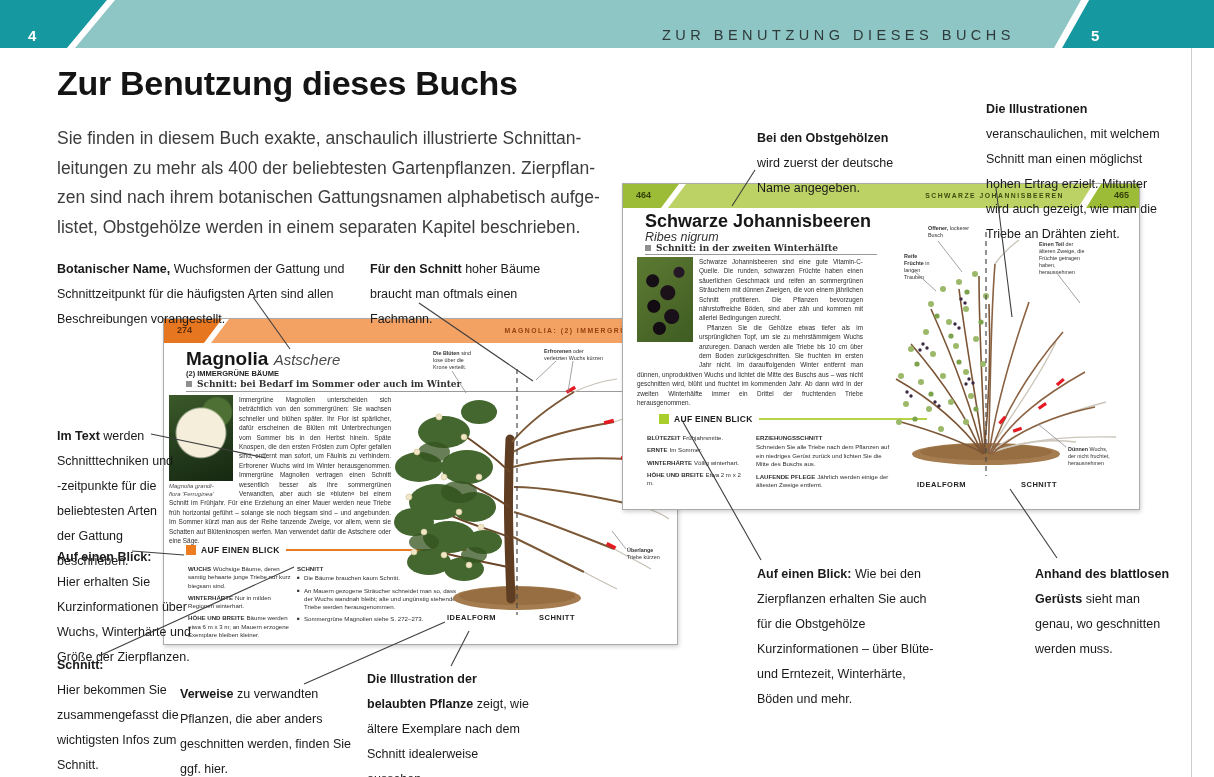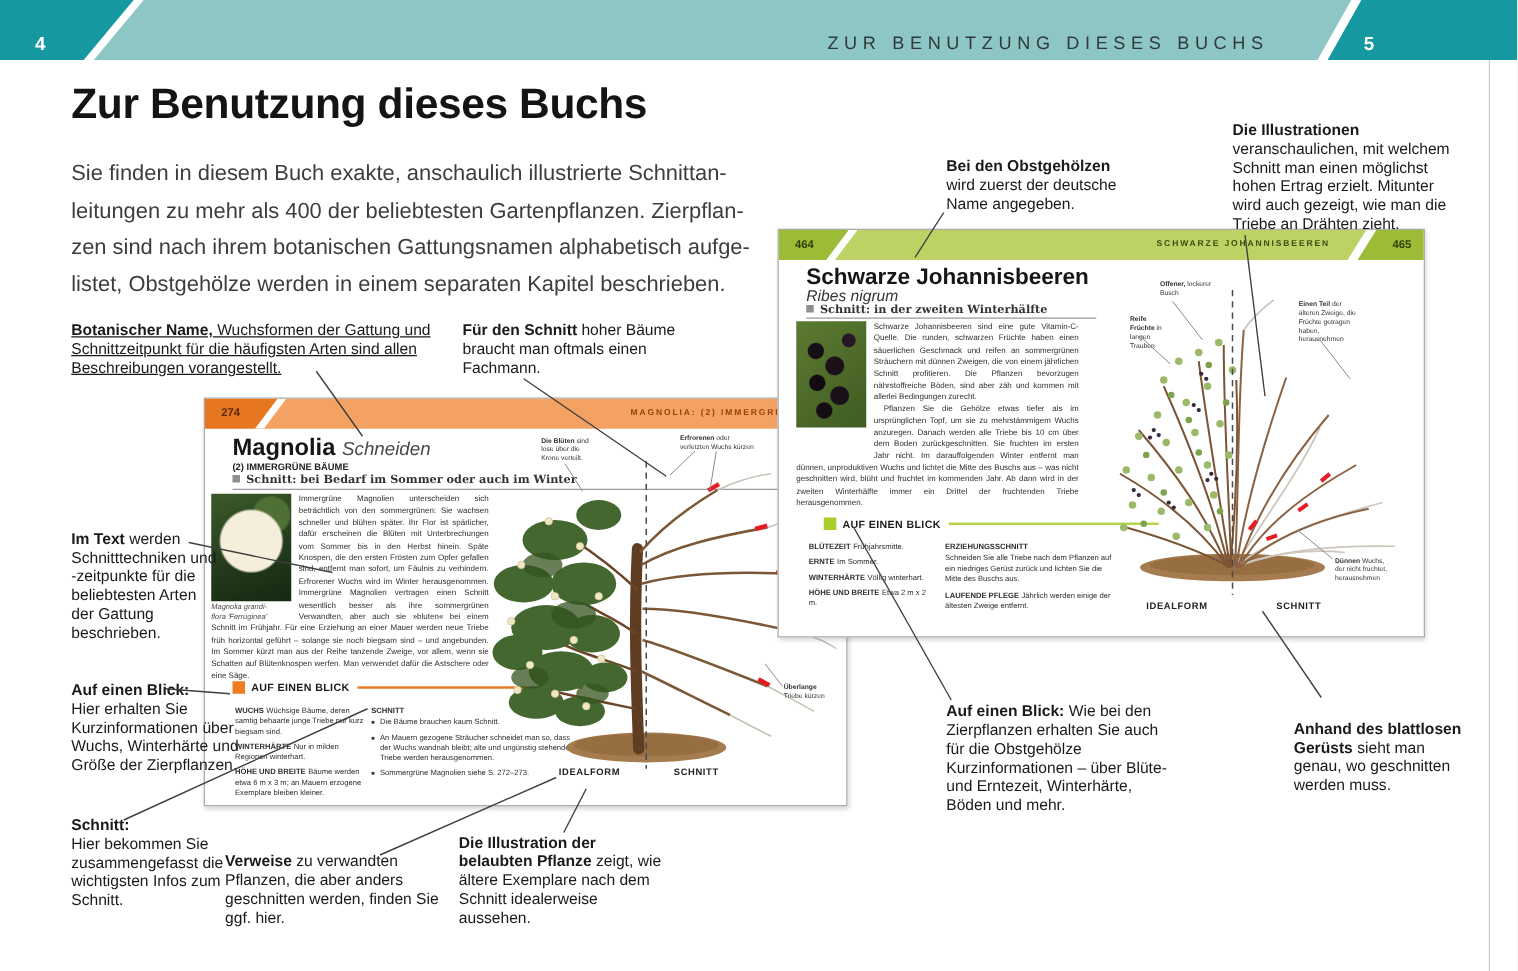--- a/index.html
+++ b/index.html
@@ -19,30 +19,30 @@
   .hdr-pagenum.right { left:1091px; }
   .hdr-running { position:absolute; top:27px; right:199px; font-size:14.5px; letter-spacing:4.5px;
                  color:#2f3a3a; z-index:2; white-space:nowrap; }
 
   
   .h1 { position:absolute; left:57px; top:64px; font-size:34px; font-weight:800; letter-spacing:-0.3px; color:#141414; }
   .intro { position:absolute; left:57px; top:124px; width:600px; font-size:17.5px; line-height:29.5px;
            color:#3d3d3d; white-space:pre-line; }
 
   
-  .ann { position:absolute; font-size:12.5px; line-height:15px; color:#1a1a1a; z-index:5; }
+  .ann { position:absolute; font-size:12.5px; line-height:25px; color:#1a1a1a; z-index:5; }
   .ann b { font-weight:bold; }
   .ann.blocklead > b { display:block; }
 
   
   .panel { position:absolute; background:#ffffff; border:1px solid #ababab; box-shadow:1px 2px 4px rgba(0,0,0,.18); }
   .panel-magnolia { left:163px; top:318px; width:515px; height:327px; z-index:2; }
   .panel-johannis { left:622px; top:183px; width:518px; height:327px; z-index:3; }
 
-  .pband { position:absolute; left:0; top:0; right:0; height:24px; }
+  .pband { position:absolute; left:0; top:0; right:0; height:24px;border-radius:10px; }
   .pband .lay { position:absolute; inset:0; }
   .band-orange { background:#f4a164; }
   .band-orange .dkL { background:#e6761f; clip-path:polygon(0 0,58px 0,40px 100%,0 100%); }
   .band-orange .slL { background:#ffffff; clip-path:polygon(58px 0,65px 0,47px 100%,40px 100%); }
   .band-green { background:#bdd264; }
   .band-green .dkL { background:#9cbb37; clip-path:polygon(0 0,56px 0,38px 100%,0 100%); }
   .band-green .slL { background:#ffffff; clip-path:polygon(56px 0,63px 0,45px 100%,38px 100%); }
   .band-green .dkR { background:#9cbb37; clip-path:polygon(478px 0,100% 0,100% 100%,463px 100%); }
   .band-green .slR { background:#ffffff; clip-path:polygon(470px 0,478px 0,463px 100%,455px 100%); }
   .pband .num { position:absolute; top:6px; font-size:9px; font-weight:bold; z-index:2; }
@@ -121,21 +121,21 @@
     <span class="hdr-running">ZUR BENUTZUNG DIESES BUCHS</span>
     <span class="hdr-pagenum right">5</span>
   </div>
 
   <h1 class="h1">Zur Benutzung dieses Buchs</h1>
   <div class="intro">Sie finden in diesem Buch exakte, anschaulich illustrierte Schnittan-
 leitungen zu mehr als 400 der beliebtesten Gartenpflanzen. Zierpflan-
 zen sind nach ihrem botanischen Gattungsnamen alphabetisch aufge-
 listet, Obstgehölze werden in einem separaten Kapitel beschrieben.</div>
 
-  <div class="ann" style="left:57px;top:257px;width:292px;text-decoration:underline;">
+  <div class="ann" style="left:57px;top:257px;width:292px;">
     <b>Botanischer Name,</b><span> Wuchsformen der Gattung und Schnittzeitpunkt für die häufigsten Arten sind allen Beschreibungen vorangestellt.</span>
   </div>
   <div class="ann" style="left:370px;top:257px;width:172px;">
     <b>Für den Schnitt</b><span> hoher Bäume braucht man oftmals einen Fachmann.</span>
   </div>
   <div class="ann" style="left:757px;top:126px;width:140px;">
     <b>Bei den Obstgehölzen</b><span> wird zuerst der deutsche Name angegeben.</span>
   </div>
   <div class="ann" style="left:986px;top:97px;width:184px;">
     <b>Die Illustrationen</b><span> veranschaulichen, mit welchem Schnitt man einen möglichst hohen Ertrag erzielt. Mitunter wird auch gezeigt, wie man die Triebe an Drähten zieht.</span>
@@ -151,34 +151,34 @@
   </div>
   <div class="ann" style="left:180px;top:682px;width:182px;">
     <b>Verweise</b><span> zu verwandten Pflanzen, die aber anders geschnitten werden, finden Sie ggf. hier.</span>
   </div>
   <div class="ann" style="left:367px;top:667px;width:168px;">
     <b>Die Illustration der belaubten Pflanze</b><span> zeigt, wie ältere Exemplare nach dem Schnitt idealerweise aussehen.</span>
   </div>
   <div class="ann" style="left:757px;top:562px;width:178px;">
     <b>Auf einen Blick:</b><span> Wie bei den Zierpflanzen erhalten Sie auch für die Obstgehölze Kurzinformationen – über Blüte- und Erntezeit, Winterhärte, Böden und mehr.</span>
   </div>
-  <div class="ann" style="left:1035px;top:562px;width:140px;margin-top:14px;">
+  <div class="ann" style="left:1035px;top:562px;width:140px;">
     <b>Anhand des blattlosen Gerüsts</b><span> sieht man genau, wo geschnitten werden muss.</span>
   </div>
 
   <section class="panel panel-magnolia">
     <div class="pband band-orange">
       <div class="lay dkL"></div>
       <div class="lay slL"></div>
       <span class="num">274</span>
       <span class="runhead">MAGNOLIA: (2) IMMERGRÜN</span>
     </div>
     <div class="ptitle" style="top:29px;font-size:19px;">
       <span>Magnolia</span>
-      <i style="font-size:15px;">Schneiden</i>
+      <i style="font-size:15px;">Astschere</i>
     </div>
     <div class="psub" style="top:50px;font-size:7.5px;">(2) IMMERGRÜNE BÄUME</div>
     <div class="schnitt-line" style="top:60px;">
       <span class="sq"></span><span>Schnitt: bei Bedarf im Sommer oder auch im Winter</span>
     </div>
     <div class="prule" style="top:72px;right:24px;"></div>
 
     <div class="pbody" style="left:5px;top:76px;width:222px;">
       <span class="photo-float" style="width:64px;margin-right:6px;">
         <span class="photo-mag" style="display:block;"></span>

